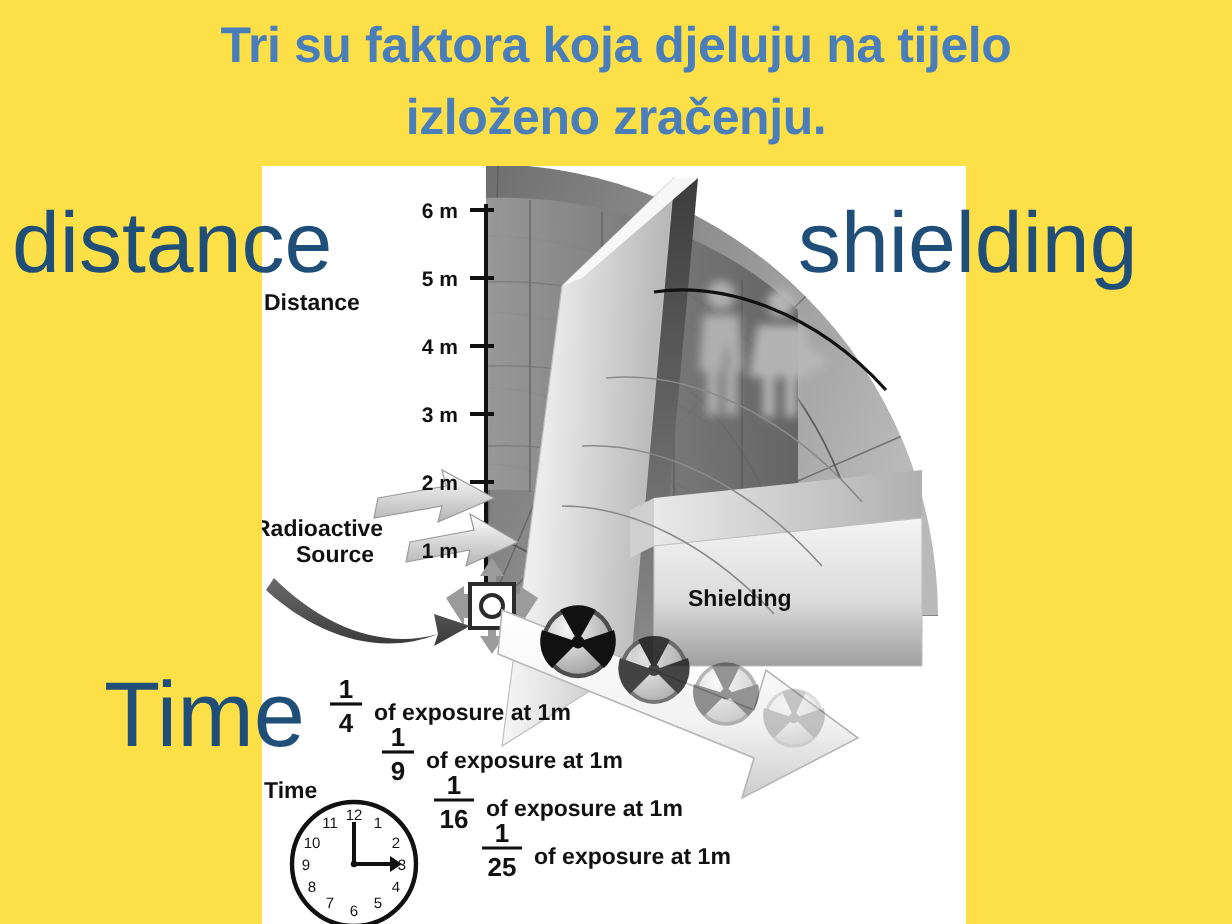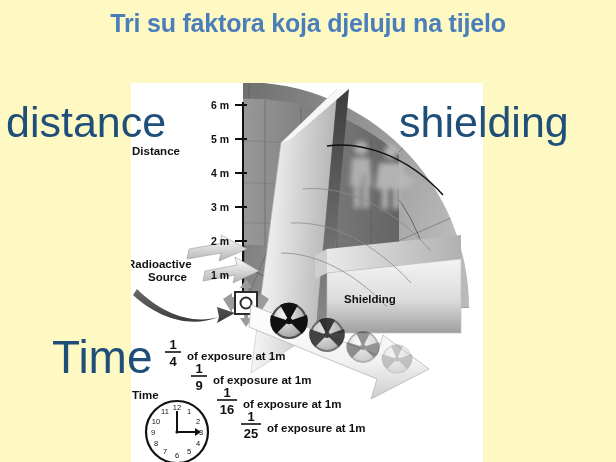--- a/index.html
+++ b/index.html
@@ -12,21 +12,21 @@
     background: #f1f1f1;
     font-family: "Liberation Sans", sans-serif;
     overflow: hidden;
     position: relative;
   }
   #slide {
     position: absolute;
     left: 0; top: 0;
     width: 616px;
     height: 462px;
-    background: #fef9c3;
+    background: #fde047;
   }
 
   
   .title {
     position: absolute;
     left: 0;
     top: 6px;
     width: 616px;
     text-align: center;
     color: #4a7ebb;
@@ -62,20 +62,21 @@
   .bigword.shielding{ left: 399px;top: 101px; }
   .bigword.time     { left: 52px; top: 334px; font-size: 46px; }
 </style>
 </head>
 <body>
 
 <div id="slide">
 
   <div class="title">
     <span class="title-line">Tri su faktora koja djeluju na tijelo</span>
+    <span class="title-line">izloženo zračenju.</span>
   </div>
 
   <div class="picture">
     <svg class="pic-svg" width="352" height="379" viewBox="0 0 352 379">
       <defs>
 
         <linearGradient id="gFloor" x1="0" y1="0" x2="1" y2="0.4">
           <stop offset="0" stop-color="#6e6e6e"></stop>
           <stop offset="0.45" stop-color="#8e8e8e"></stop>
           <stop offset="1" stop-color="#b9b9b9"></stop>

